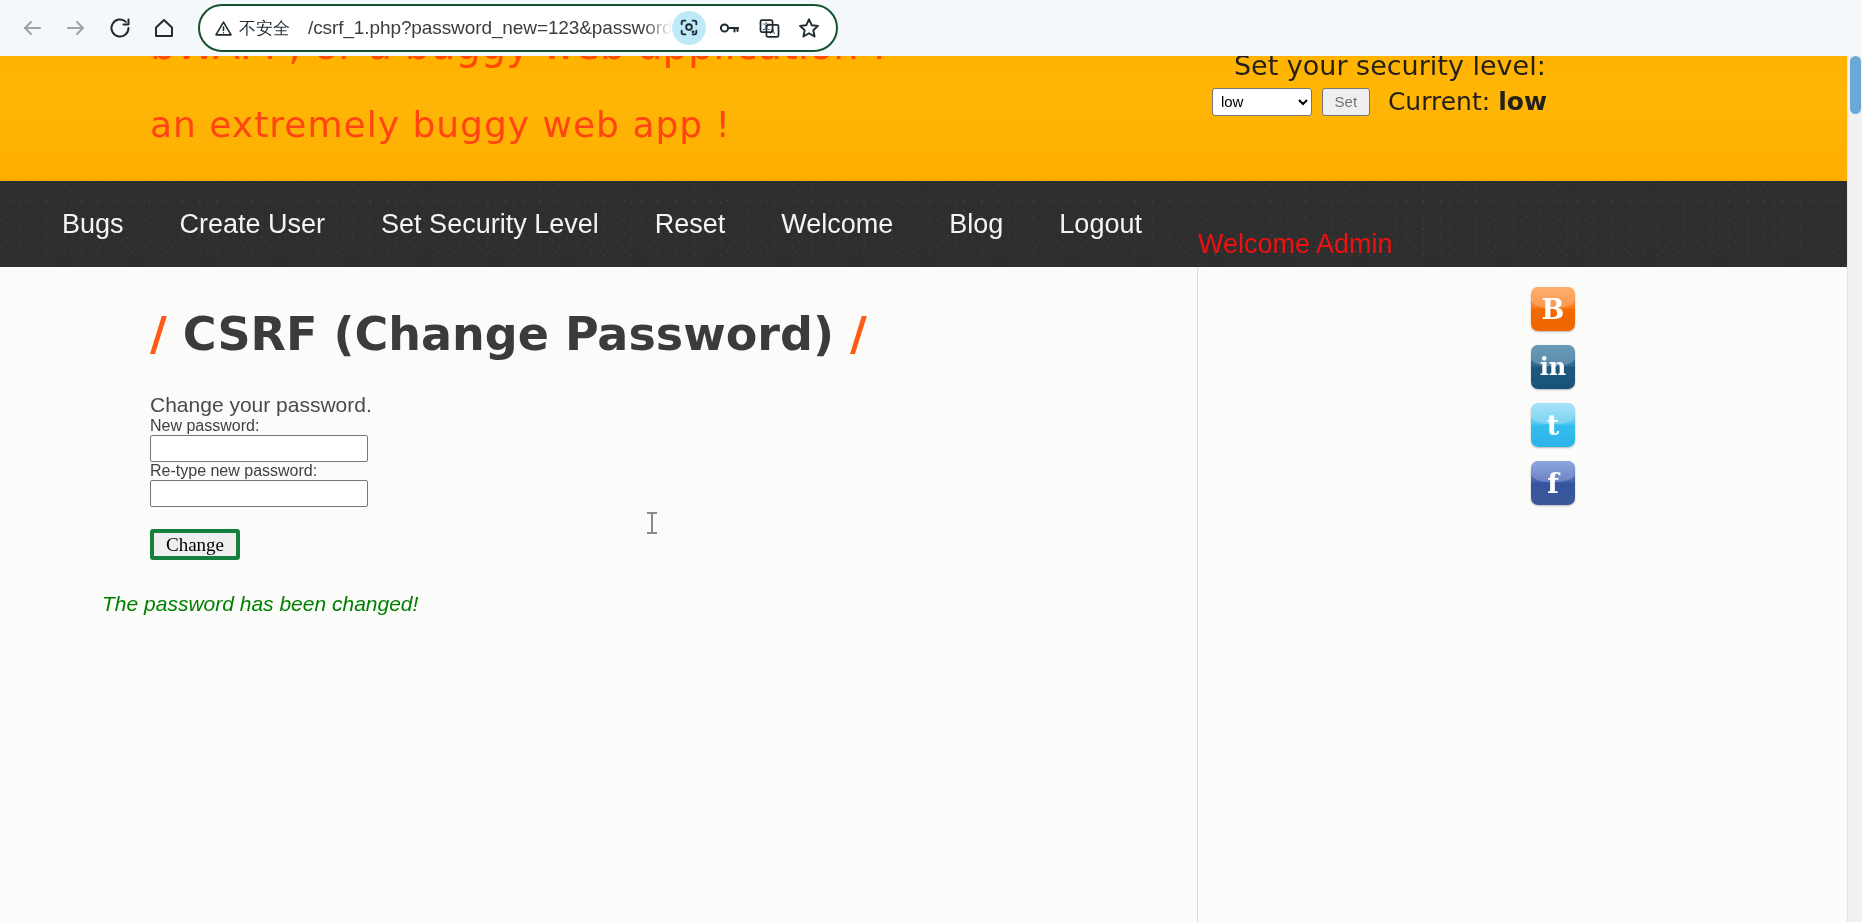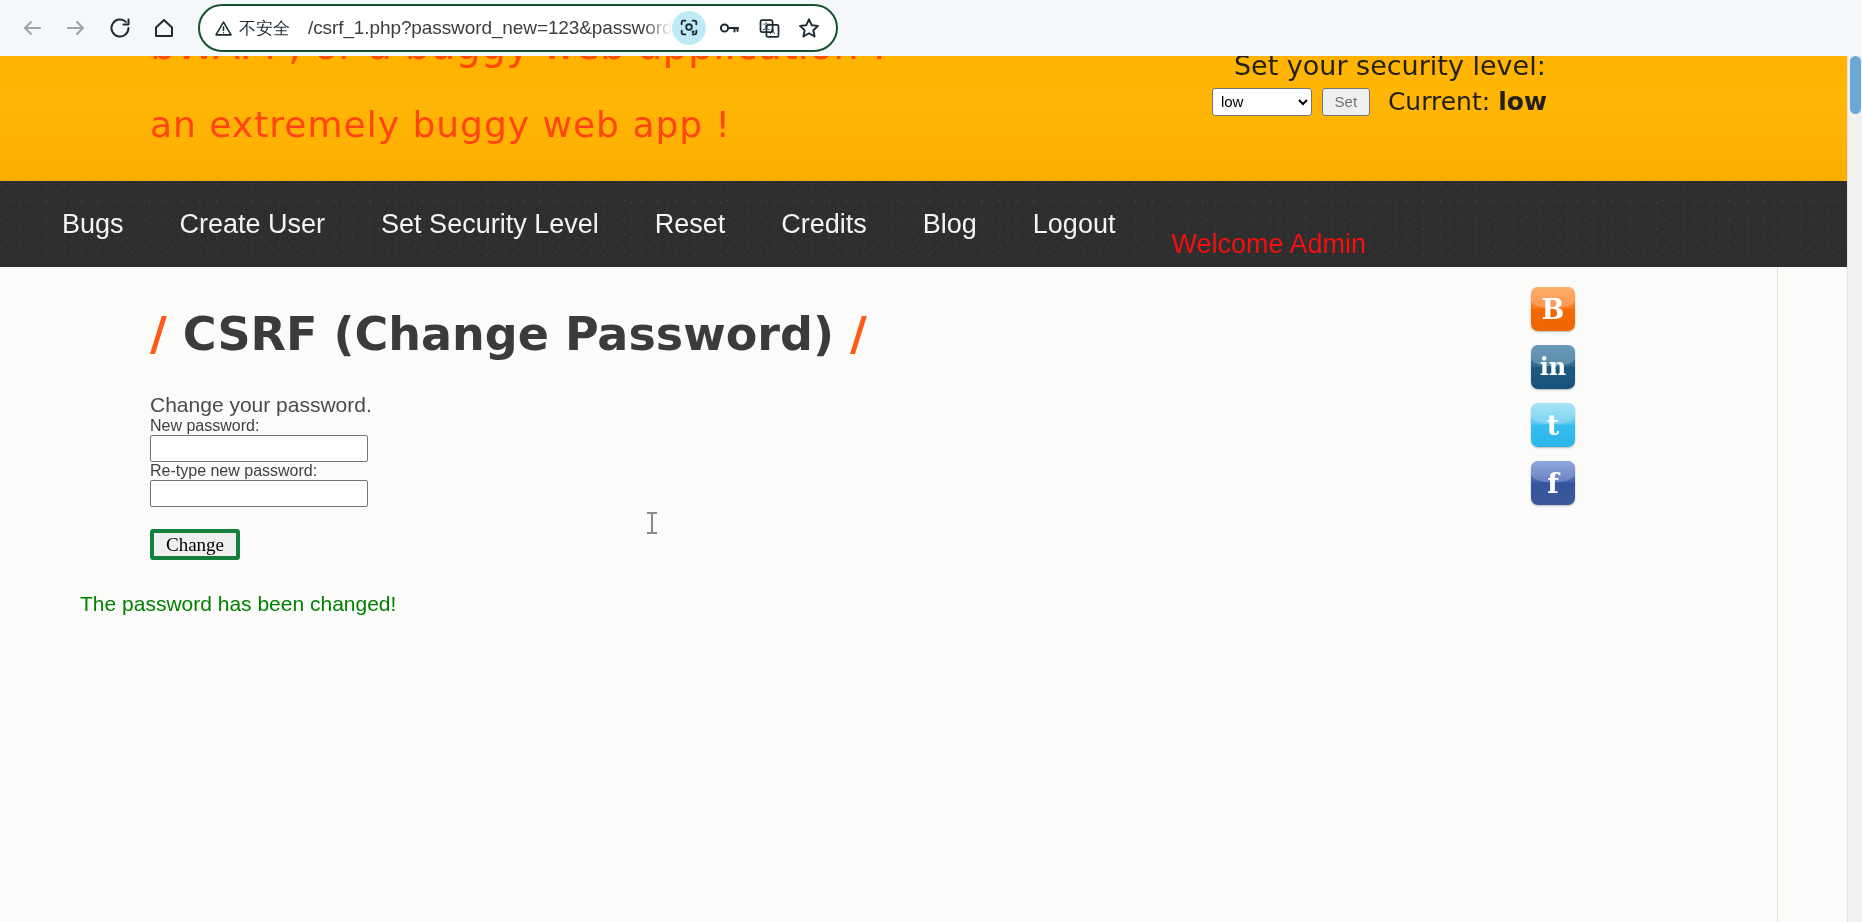--- a/index.html
+++ b/index.html
@@ -178,21 +178,21 @@
 
   
   .content-wrap {
     position: relative;
     height: 655px;
     background: #fbfbf9;
   }
   .main-col {
     position: absolute;
     left: 0; top: 0;
-    width: 1778px;
+    width: 1198px;
     height: 655px;
     border-right: 1px solid #dcdcd8;
   }
   .page-title {
     margin: 40px 0 0 150px;
     font-family: "DejaVu Sans", sans-serif;
     font-size: 46px;
     color: #3b3b3b;
     white-space: nowrap;
   }
@@ -226,23 +226,24 @@
     padding: 0 12px;
     font-family: Liberation Serif, serif;
     font-size: 19px;
     border: 4px solid #15803d;
     border-radius: 3px;
     background: #efefef;
     color: #000;
     cursor: pointer;
   }
   .success-msg {
-    margin: 32px 0 0 80px;
+    margin: 32px 0 0 102px;
     font-size: 21px;
     color: #008000;
+    font-style: italic;
   }
 
   
   .side-col {
     position: absolute;
     left: 1471px; top: 0;
     width: 376px; height: 655px;
   }
   .social-stack {
     position: absolute;
@@ -403,21 +404,21 @@
         <span class="seclevel-current"><span>Current:</span> <b>low</b></span>
       </div>
     </div>
   </div>
 
   <div class="navbar">
     <a class="nav-item">Bugs</a>
     <a class="nav-item">Create User</a>
     <a class="nav-item">Set Security Level</a>
     <a class="nav-item">Reset</a>
-    <a class="nav-item">Credits</a>
+    <a class="nav-item">Welcome</a>
     <a class="nav-item">Blog</a>
     <a class="nav-item">Logout</a>
     <a class="nav-item welcome">Welcome Admin</a>
   </div>
 
   <div class="content-wrap">
     <div class="main-col">
 
       <h1 class="page-title"><span class="slash">/</span> <span>CSRF (Change Password)</span> <span class="slash">/</span></h1>
 

